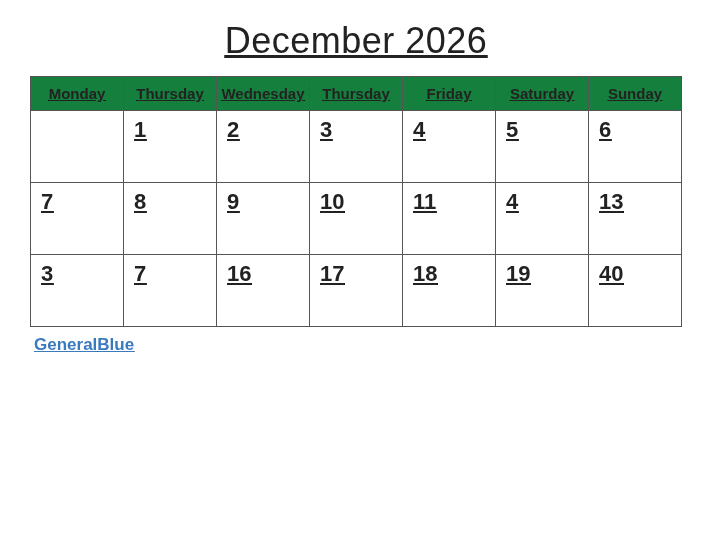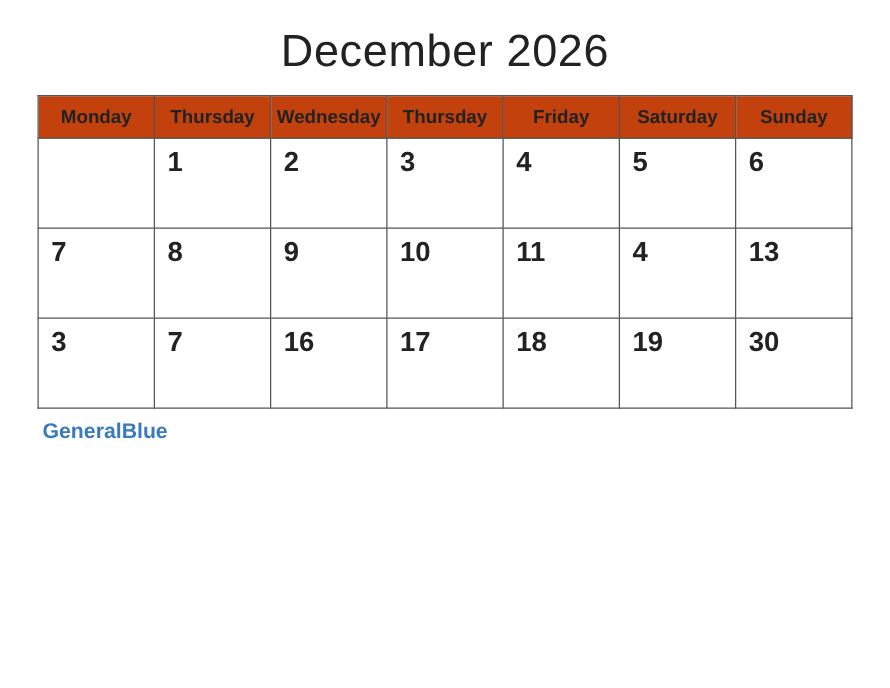--- a/index.html
+++ b/index.html
@@ -1,18 +1,19 @@
 <!DOCTYPE html>
 <html><head>
   <meta charset="utf-8">
   <style>
     * {
       margin: 0;
       padding: 0;
       box-sizing: border-box;
+      text-decoration: underline;
     }
 
     body {
       width: 712px;
       height: 550px;
       background: #ffffff;
       font-family: Arial, sans-serif;
       display: flex;
       flex-direction: column;
       align-items: center;
@@ -34,21 +35,21 @@
       border: 1.5px solid #555;
     }
 
     .calendar-table th {
       border: 1.5px solid #555;
       padding: 8px 4px;
       text-align: center;
       font-size: 15px;
       font-weight: bold;
       color: #222;
-      background: #c2410c;
+      background: #15803d;
     }
 
     .calendar-table td {
       border: 1.5px solid #555;
       padding: 6px 10px 6px 10px;
       text-align: left;
       vertical-align: top;
       font-size: 22px;
       font-weight: bold;
       color: #222;
@@ -122,21 +123,21 @@
         <td>4</td>
         <td>13</td>
       </tr>
       <tr>
         <td>3</td>
         <td>7</td>
         <td>16</td>
         <td>17</td>
         <td>18</td>
         <td>19</td>
-        <td>30</td>
+        <td>40</td>
       </tr>
     </tbody>
 </table>
 
 <div class="powered-by">
   <span class="powered-by-brand">
     <span>General</span><span style="color:#3a7abf;font-weight:bold;">Blue</span>
   </span>
 </div>
 

